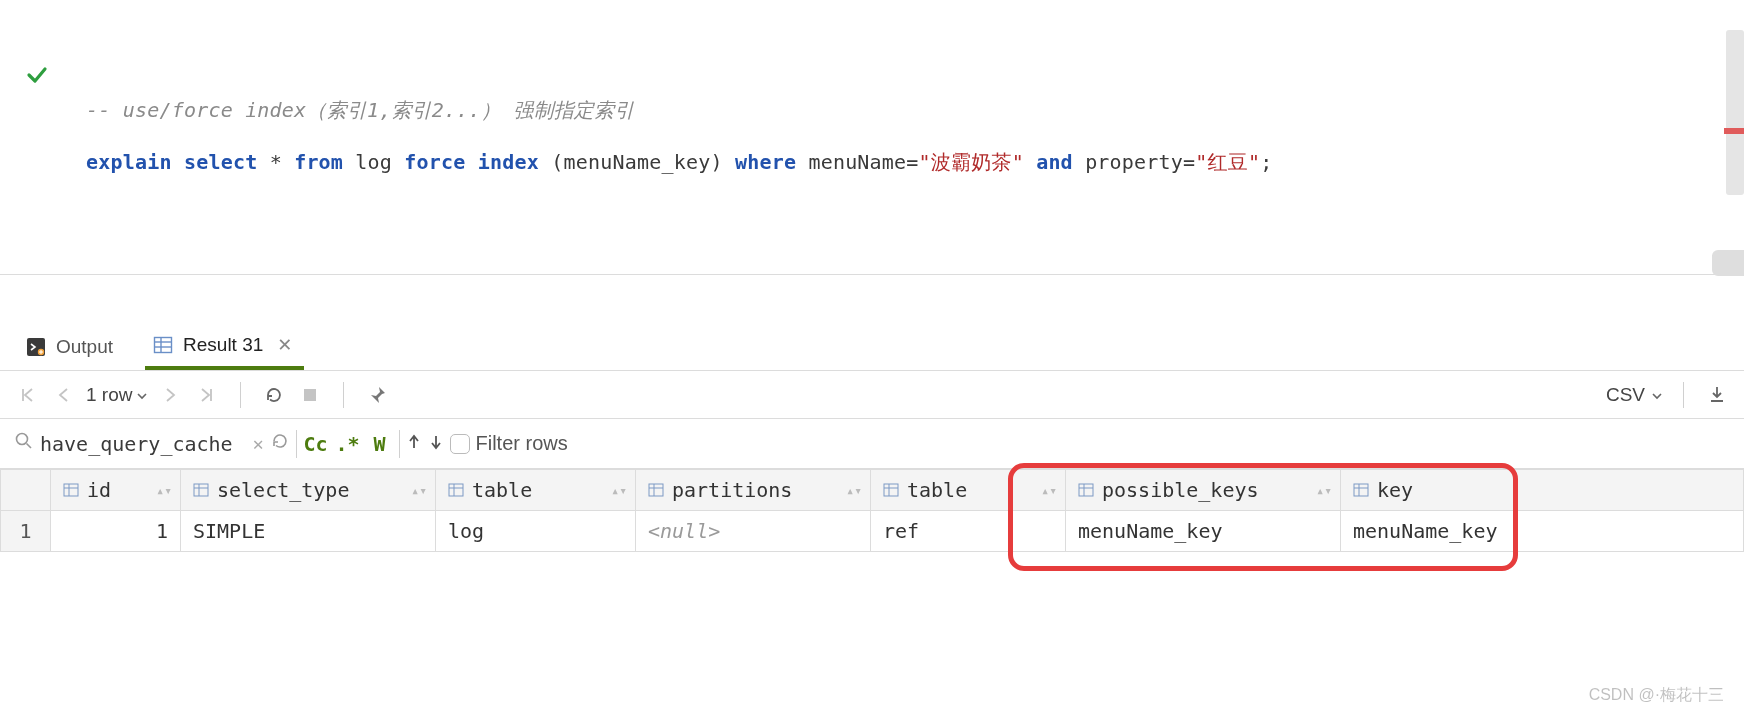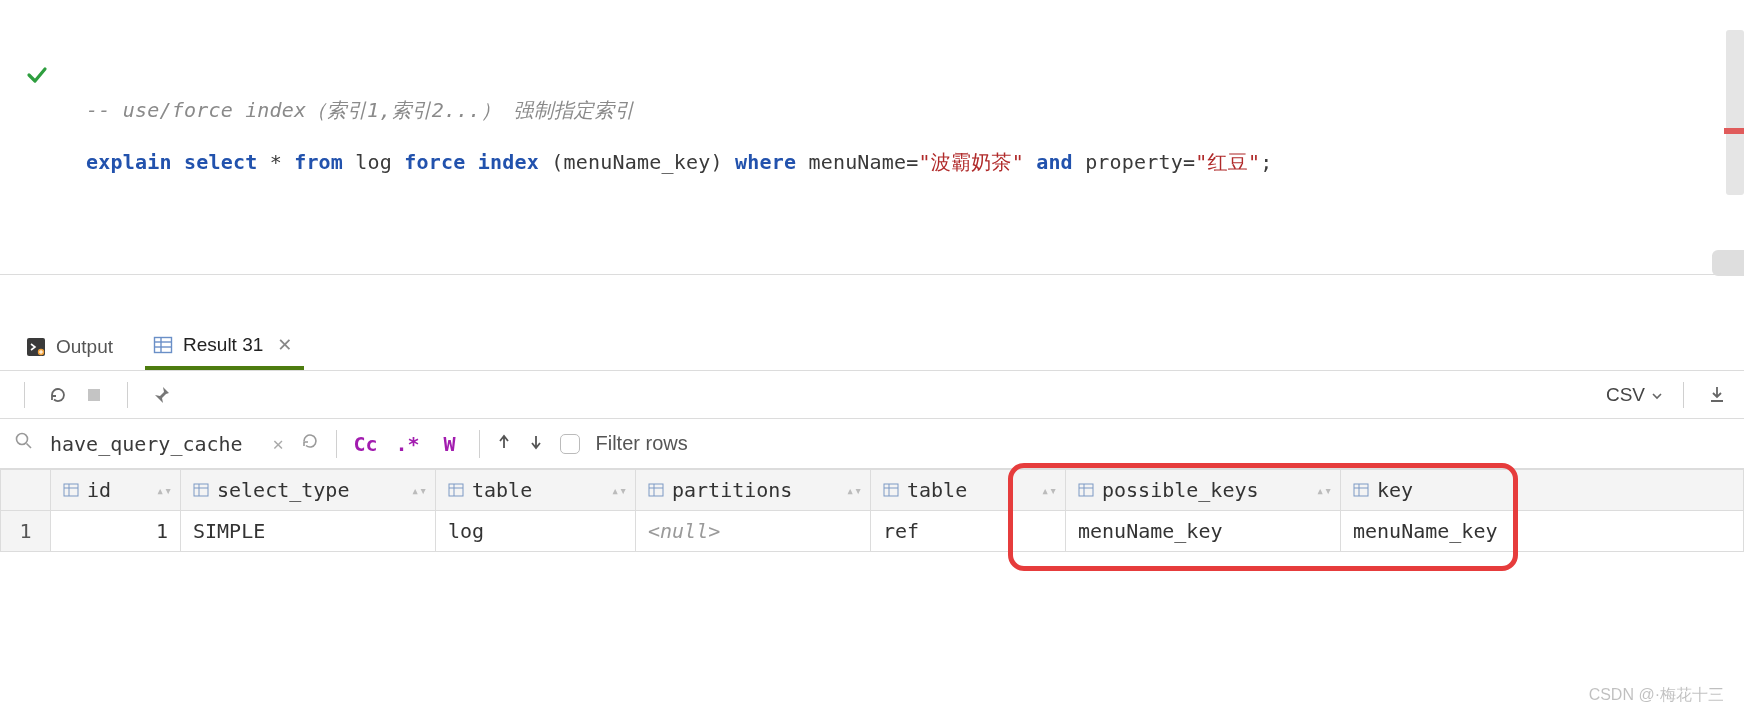--- a/index.html
+++ b/index.html
@@ -114,29 +114,29 @@
   .toolbar .ico-btn.disabled { color: #c4c4c4; }
   .toolbar .csv { color:#444; display:flex; align-items:flex-start; gap:6px; }
 
   
   .filter-row {
     height: 50px;
     display: flex;
     align-items: center;
     padding: 0 14px;
     border-bottom: 1px solid #dcdcdc;
-    gap: 16px;
+    gap: 6px;
     font-family: "Menlo","Monaco",monospace;
     font-size: 20px;
     color: #555;
   }
   .filter-row .search-ico { color:#999; }
   .filter-row .search-text { flex: 0 0 auto; color:#3a3a3a; padding-right: 14px; }
   .filter-row .clear-x { color:#aaa; cursor:pointer; font-size:18px; }
-  .filter-row .mini-btn { width:26px; color:#a21caf; font-weight:600; text-align:center; cursor:pointer; }
+  .filter-row .mini-btn { width:26px; color:#4d7c0f; font-weight:600; text-align:center; cursor:pointer; }
   .filter-row .vline { width:1px; height:28px; background:#d0d0d0; }
   .filter-row .chk { width:20px; height:20px; border:1.5px solid #bbb; border-radius:5px; }
   .filter-row .filter-label { font-family:Liberation Sans, sans-serif; color:#555; }
 
   
   .results { position: relative; }
   .results table {
     border-collapse: collapse;
     width: 100%;
     table-layout: fixed;
@@ -236,20 +236,48 @@
           <line x1="1.5" y1="12" x2="18.5" y2="12" stroke="#6a8fc7" stroke-width="1.4"></line>
           <line x1="8" y1="2.5" x2="8" y2="17.5" stroke="#6a8fc7" stroke-width="1.4"></line>
         </svg>
     </span>
     <span>Result 31</span>
     <span class="tab-close">✕</span>
   </div>
 </div>
 
 <div class="toolbar">
+  <div class="group">
+    <span class="ico-btn disabled">
+        <svg width="16" height="16" viewBox="0 0 16 16">
+          <path d="M4 2v12M13 2L6 8l7 6" stroke="currentColor" stroke-width="1.8" fill="none"></path>
+        </svg>
+      </span>
+    <span class="ico-btn disabled">
+        <svg width="14" height="16" viewBox="0 0 14 16">
+          <path d="M11 2L4 8l7 6" stroke="currentColor" stroke-width="1.8" fill="none"></path>
+        </svg>
+      </span>
+    <span class="row-count">
+      <span>1 row</span>
+      <span><svg width="12" height="10" viewBox="0 0 12 10">
+            <path d="M2 3l4 4 4-4" stroke="#666" stroke-width="1.6" fill="none"></path>
+          </svg></span>
+    </span>
+    <span class="ico-btn disabled">
+        <svg width="14" height="16" viewBox="0 0 14 16">
+          <path d="M3 2l7 6-7 6" stroke="currentColor" stroke-width="1.8" fill="none"></path>
+        </svg>
+      </span>
+    <span class="ico-btn disabled">
+        <svg width="16" height="16" viewBox="0 0 16 16">
+          <path d="M12 2v12M3 2l7 6-7 6" stroke="currentColor" stroke-width="1.8" fill="none"></path>
+        </svg>
+      </span>
+  </div>
   <div class="divider"></div>
   <div class="group">
     <span class="ico-btn">
         <svg width="20" height="20" viewBox="0 0 20 20">
           <path d="M4 10a6 6 0 1 1 2 4.5" stroke="#666" stroke-width="1.8" fill="none"></path>
           <path d="M4 15v-4h4" stroke="#666" stroke-width="1.8" fill="none"></path>
         </svg>
       </span>
     <span class="ico-btn disabled">
         <svg width="16" height="16" viewBox="0 0 16 16">

